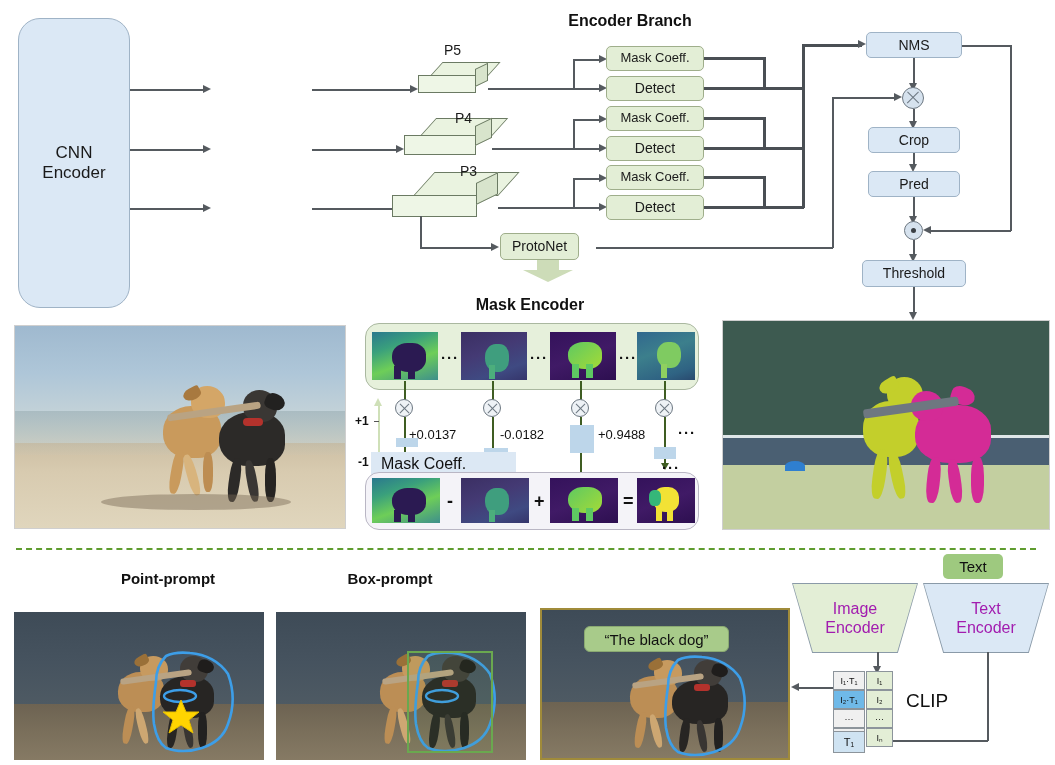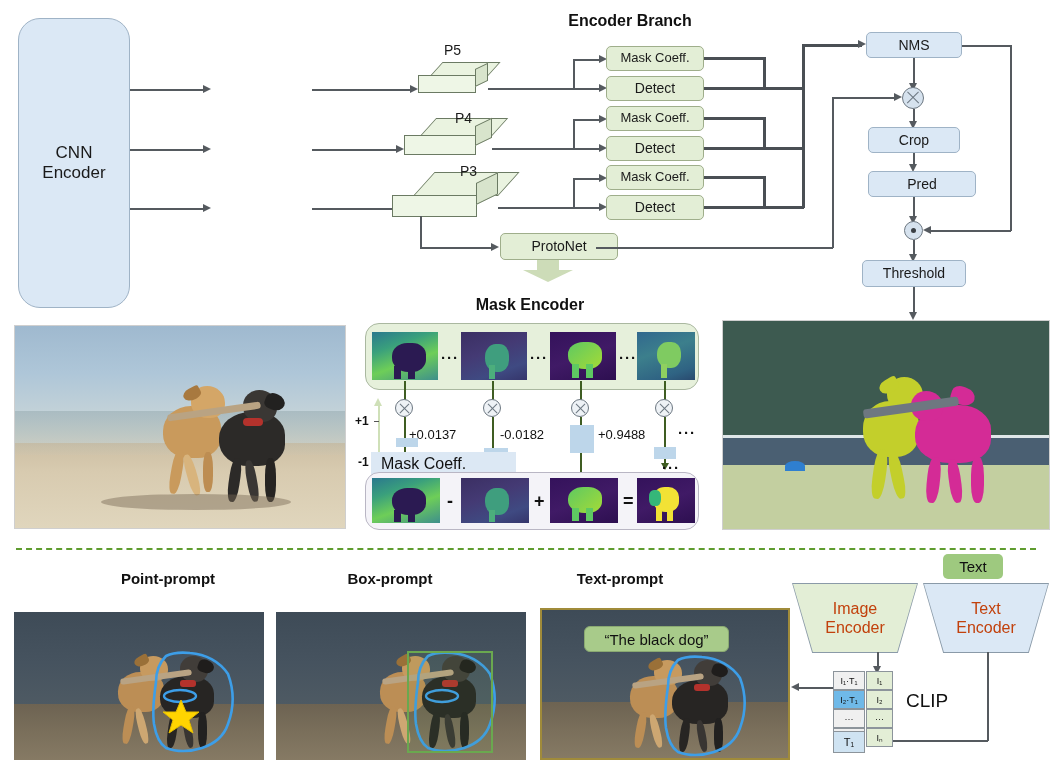--- a/index.html
+++ b/index.html
@@ -171,21 +171,21 @@
   
   .divider {
     position:absolute; height:0;
     border-top:2.5px dashed #5f9c2f;
   }
 
   
   .trap {
     position:absolute;
     display:flex; flex-direction:column; align-items:center; justify-content:center;
-    font-size:16px; color:#c2410c; line-height:1.2; text-align:center;
+    font-size:16px; color:#a21caf; line-height:1.2; text-align:center;
   }
   .trap.img {
     background:#e3eed6;
     clip-path:polygon(0% 0%, 100% 0%, 84% 100%, 16% 100%);
     border:0;
   }
   .trap.txt {
     background:#dbe8f5;
     clip-path:polygon(0% 0%, 100% 0%, 84% 100%, 16% 100%);
   }
@@ -305,21 +305,21 @@
   <div class="node green" style="left:606px; top:136px; width:98px; height:25px; font-size:14px;">
     <span>Detect</span>
   </div>
   <div class="node green" style="left:606px; top:165px; width:98px; height:25px; font-size:13px;">
     <span>Mask Coeff.</span>
   </div>
   <div class="node green" style="left:606px; top:195px; width:98px; height:25px; font-size:14px;">
     <span>Detect</span>
   </div>
 
-  <div class="node green" style="left:500px; top:233px; width:118px; height:27px; font-size:14px;">
+  <div class="node green" style="left:500px; top:233px; width:79px; height:27px; font-size:14px;">
     <span>ProtoNet</span>
   </div>
 
   <div class="abs" style="left:523px; top:260px; width:50px; height:22px;">
     <div class="abs" style="left:14px; top:0; width:22px; height:11px; background:#cddcb8;"></div>
     <div class="abs" style="left:0; top:10px; width:0; height:0; border-left:25px solid transparent; border-right:25px solid transparent; border-top:12px solid #cddcb8;"></div>
   </div>
 
   <div class="ln h thick" style="left:704px; top:57px; width:60px;"></div>
   <div class="ln v thick" style="left:763px; top:57px; height:30px;"></div>
@@ -356,21 +356,21 @@
 
   <div class="ln v" style="left:913px; top:109px; height:15px;"></div>
   <div class="arrow down" style="left:909px; top:121px;"></div>
 
   <div class="node blue" style="left:868px; top:127px; width:92px; height:26px;">
     <span>Crop</span>
   </div>
   <div class="ln v" style="left:913px; top:153px; height:14px;"></div>
   <div class="arrow down" style="left:909px; top:164px;"></div>
 
-  <div class="node blue" style="left:868px; top:171px; width:108px; height:26px;">
+  <div class="node blue" style="left:868px; top:171px; width:92px; height:26px;">
     <span>Pred</span>
   </div>
   <div class="ln v" style="left:913px; top:197px; height:22px;"></div>
   <div class="arrow down" style="left:909px; top:216px;"></div>
 
   <div class="opc" style="left:904px; top:221px; width:19px; height:19px;">
     <div class="opdot"></div>
   </div>
 
   <div class="ln h" style="left:962px; top:45px; width:49px;"></div>
@@ -564,21 +564,20 @@
       <div class="dogleg" style="left:62px; top:74px; width:13px; height:46px; background:#d42b96;"></div>
     </div>
     <div class="stick" style="left:140px; top:82px; width:96px; height:9px; background:#6e7780;"></div>
     <div class="abs" style="left:62px; top:140px; width:20px; height:10px; border-radius:50% 50% 0 0; background:#2f7fd0;"></div>
   </div>
 
   <div class="divider" style="left:16px; top:548px; width:1020px;"></div>
 
   <div class="sub-title" style="left:68px; top:570px;">Point-prompt</div>
   <div class="sub-title" style="left:290px; top:570px;">Box-prompt</div>
-  <div class="sub-title" style="left:520px; top:570px;">Text-prompt</div>
 
   <div class="photo" style="left:14px; top:612px; width:250px; height:148px;">
     <div class="dark-sky"></div>
     <div class="dark-sand"></div>
     <div class="dog" style="left:98px; top:42px; width:70px; height:96px;">
       <div class="dogbody" style="left:6px; top:18px; width:46px; height:40px; background:#bc8e55;"></div>
       <div class="doghead" style="left:28px; top:2px; width:28px; height:25px; background:#c79a5f;"></div>
       <div class="abs" style="left:22px; top:2px; width:15px; height:10px; border-radius:50% 20% 40% 60%; background:#9a7038; transform:rotate(-28deg);"></div>
       <div class="dogleg" style="left:12px; top:52px; width:9px; height:38px; background:#bc8e55; transform:rotate(10deg);"></div>
       <div class="dogleg" style="left:26px; top:54px; width:8px; height:36px; background:#cda772; transform:rotate(-14deg);"></div>

